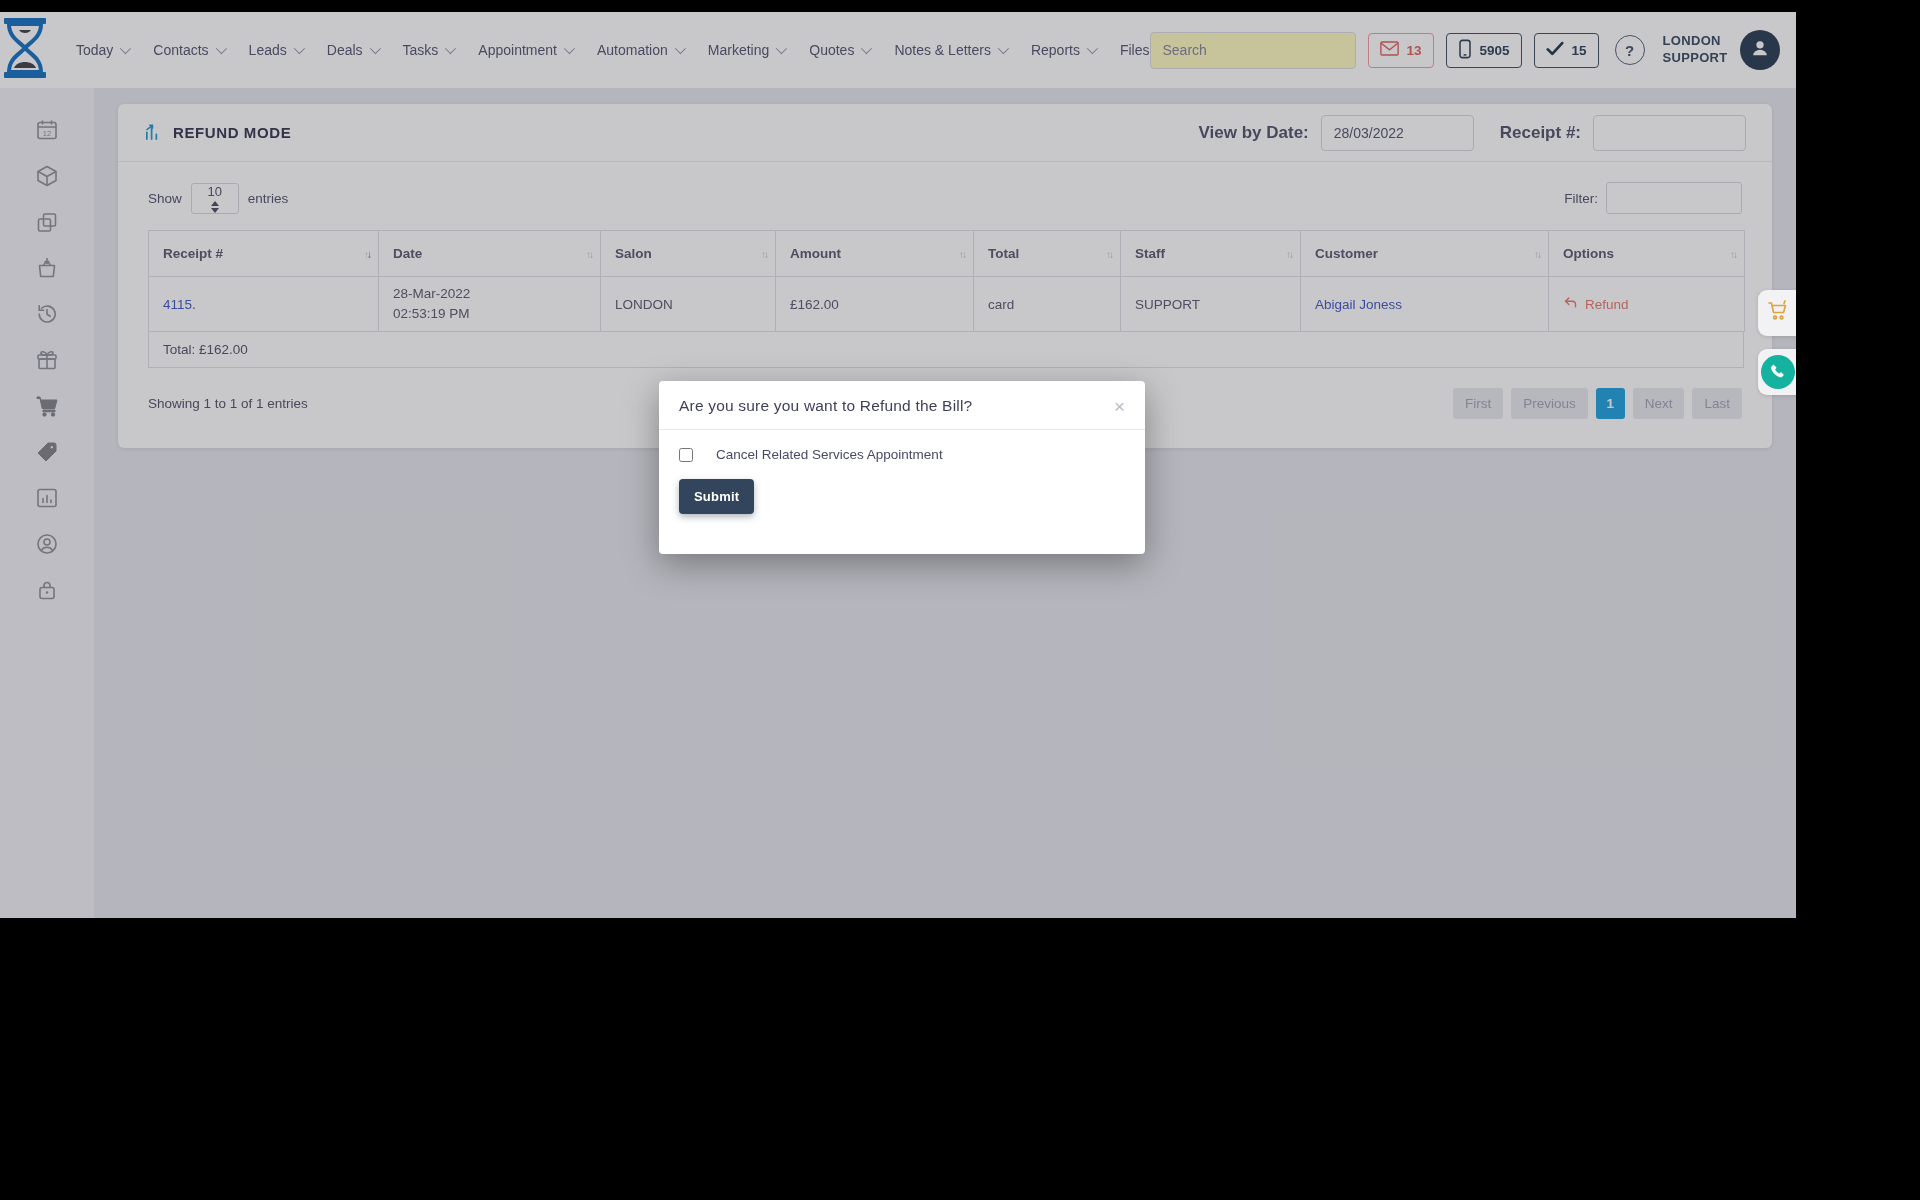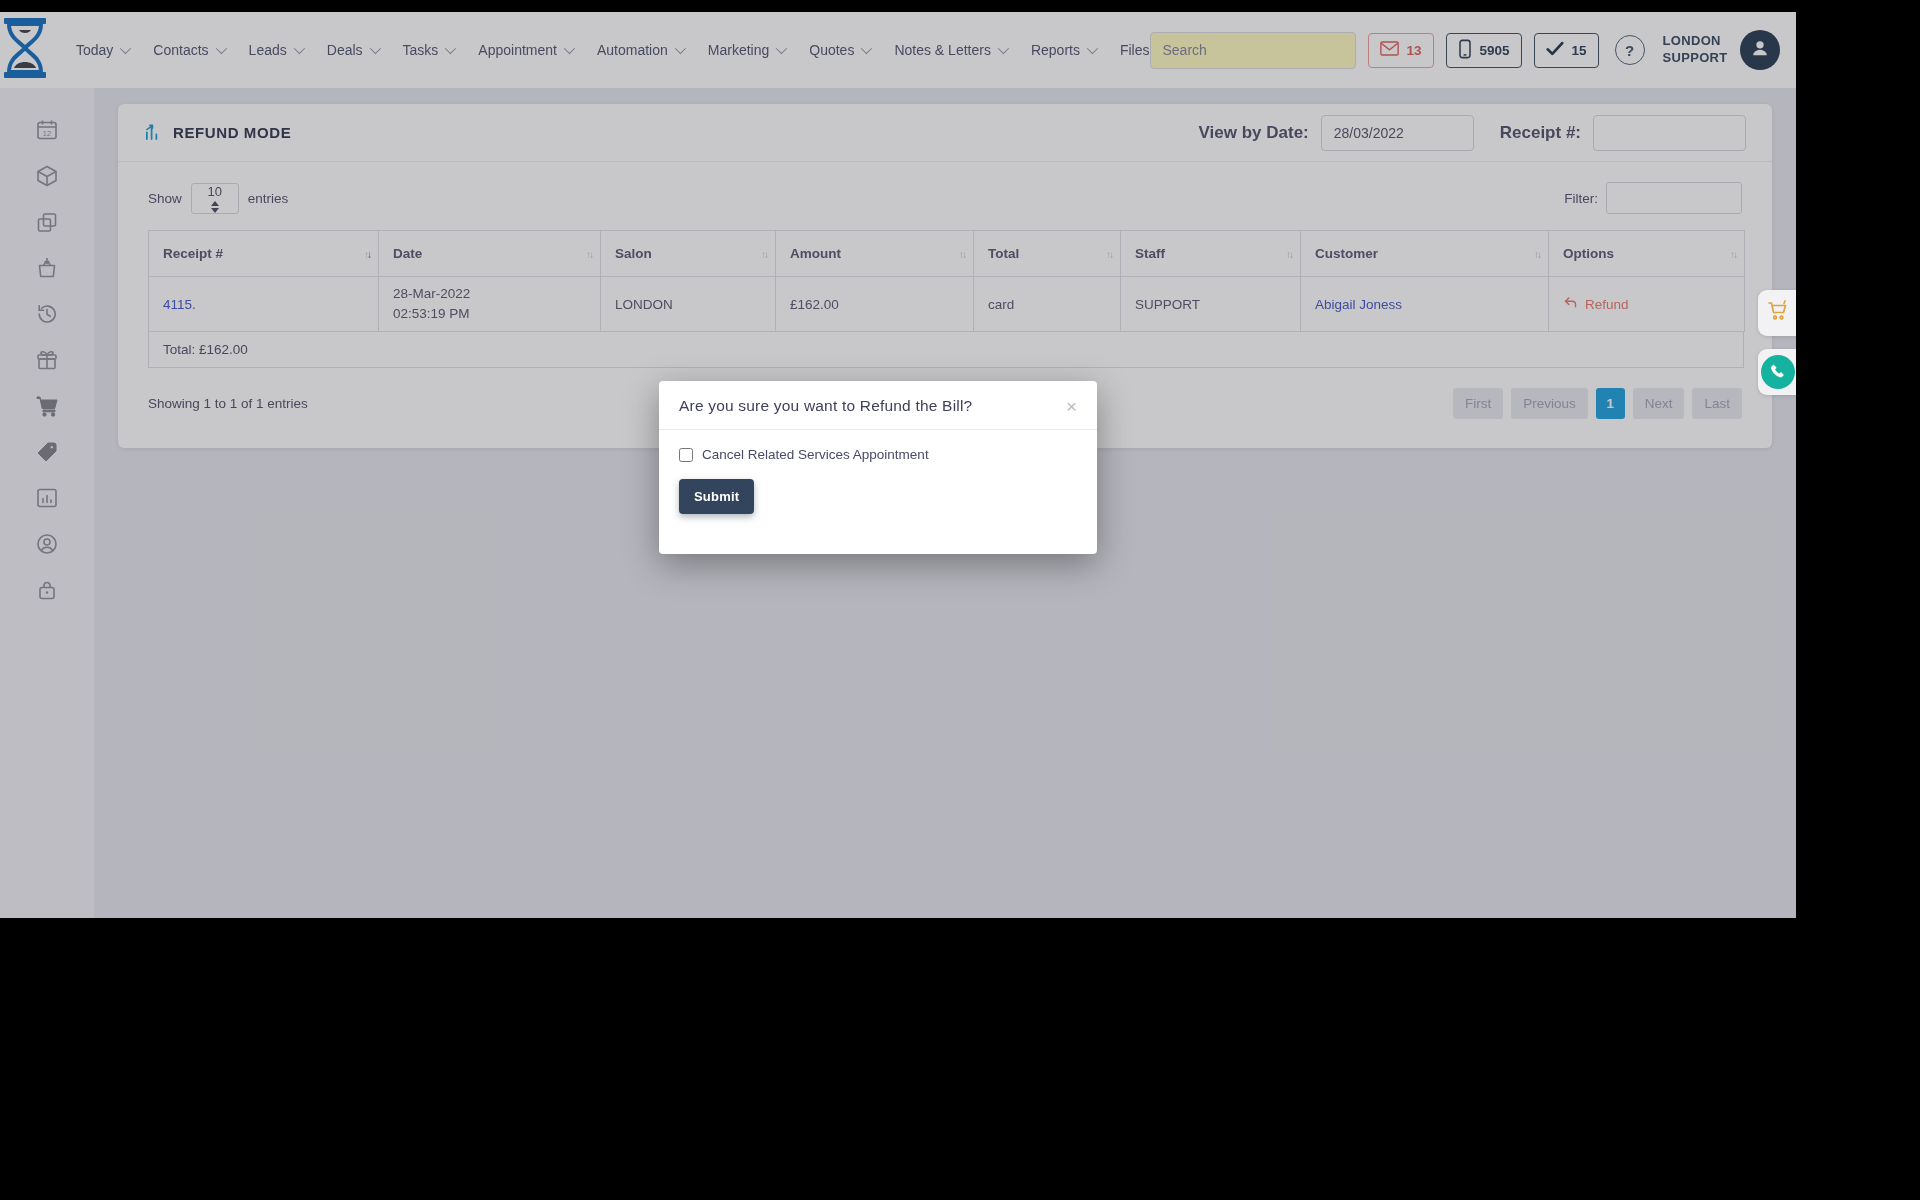--- a/index.html
+++ b/index.html
@@ -63,26 +63,26 @@
   .total-row { width:1596px; margin:-1px 30px 0; border:1px solid #e0e0e8; height:37px; display:flex; align-items:center; padding:0 14px; font-size:13.5px; color:#5a5a74; }
 
   .foot-row { display:flex; align-items:center; margin:20px 30px 0; }
   .showing { font-size:13.5px; color:#5a5a74; }
   .pager { margin-left:auto; display:flex; align-items:center; gap:8px; }
   .pg-btn { height:31px; border-radius:3px; background:#e9e9f0; color:#a7a7b8; font-size:13.5px; display:flex; align-items:center; justify-content:center; padding:0 12px; cursor:pointer; }
   .pg-btn.page-active { background:#2aa7e0; color:#fff; width:29px; padding:0; font-weight:600; }
 
   
   .overlay { position:absolute; inset:0; background:rgba(8,8,16,.225); z-index:10; }
-  .modal { position:absolute; left:659px; top:369px; width:438px; height:173px; background:#fff; border-radius:4px; box-shadow:0 10px 35px rgba(0,0,0,.35); z-index:20; }
+  .modal { position:absolute; left:659px; top:369px; width:486px; height:173px; background:#fff; border-radius:4px; box-shadow:0 10px 35px rgba(0,0,0,.35); z-index:20; }
   .modal-head { display:flex; align-items:flex-start; padding:16px 18px 13px 20px; border-bottom:1px solid #e8e8ee; }
   .modal-title { font-size:15.5px; color:#3f3f5c; letter-spacing:.2px; }
   .modal-close { margin-left:auto; font-size:19px; color:#b9b9c6; cursor:pointer; line-height:1; padding:0 2px; }
   .modal-body { padding:17px 20px; }
-  .chk-row { display:flex; align-items:center; gap:9px; font-size:13.5px; color:#49496a; }
+  .chk-row { display:flex; align-items:center; gap:23px; font-size:13.5px; color:#49496a; }
   .chk-row input { width:14px; height:14px; cursor:pointer; accent-color:#33455c; }
   .submit-btn { margin-top:17px; background:#33455c; color:#fff; border:none; border-radius:4px; font-size:13px; font-weight:700; padding:10px 15px; cursor:pointer; font-family:inherit; letter-spacing:.2px; box-shadow:0 3px 7px rgba(30,45,70,.35); }
 
   
   .float-widget { position:absolute; right:-10px; width:48px; height:46px; background:#f2f2f5; border-radius:9px; display:flex; align-items:center; justify-content:center; z-index:30; cursor:pointer; box-shadow:0 1px 4px rgba(0,0,0,.12); }
   .fw-cart { top:278px; }
   .fw-wa { top:337px; padding-right:8px; }
   .wa-circle { width:34px; height:34px; border-radius:50%; background:#16b2a0; display:flex; align-items:center; justify-content:center; }
 </style>
 </head>

